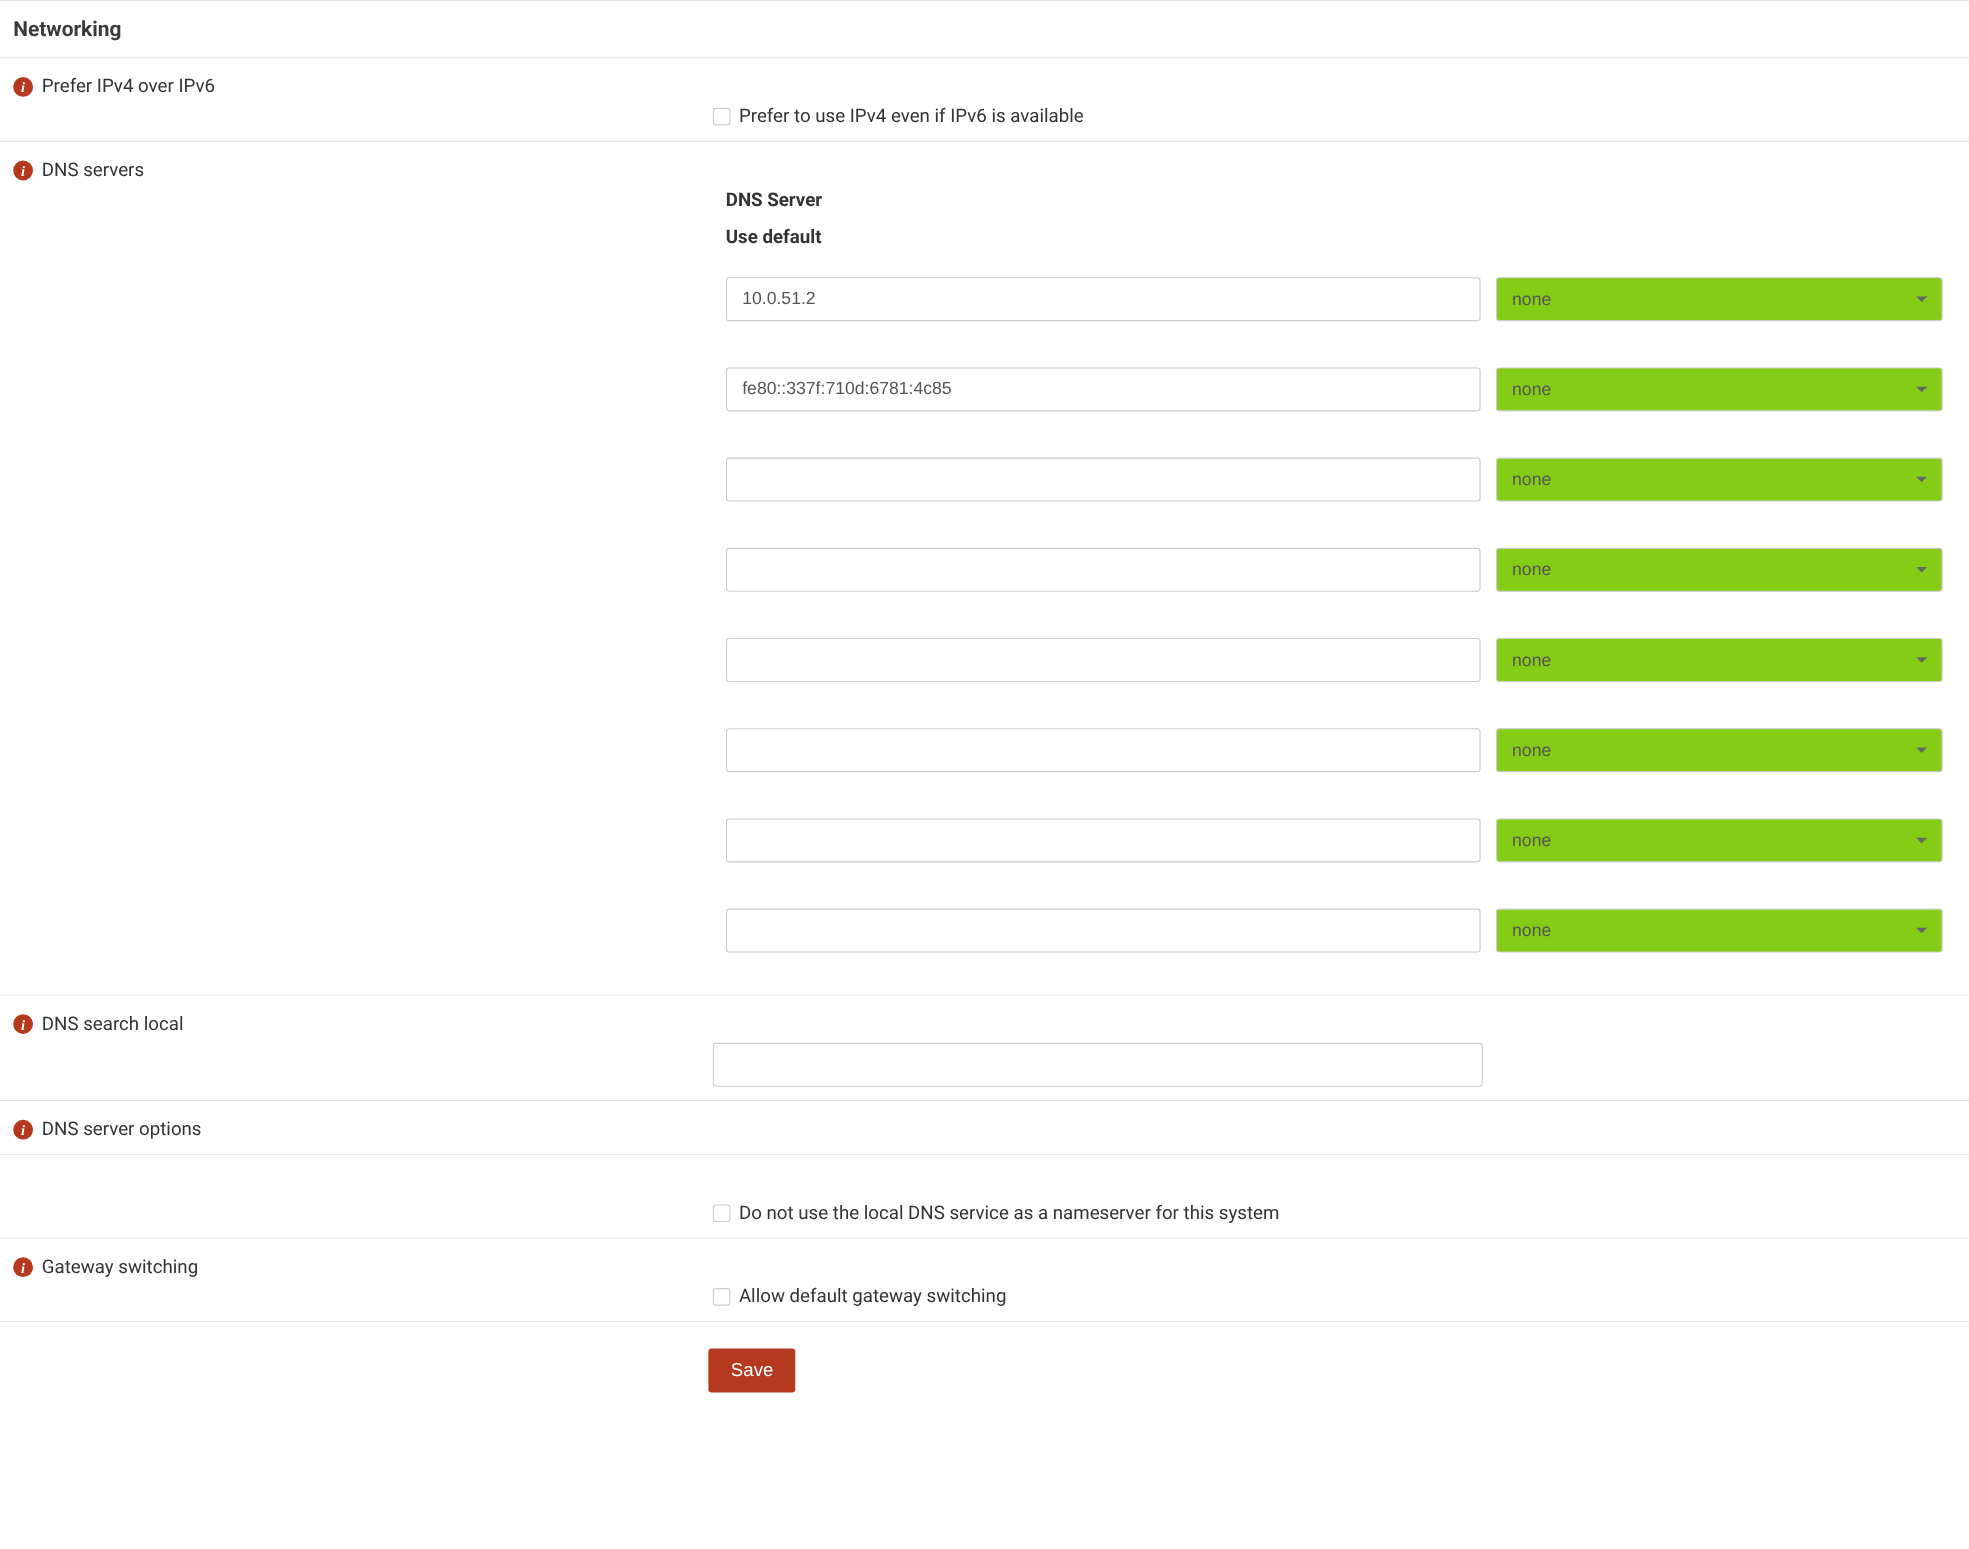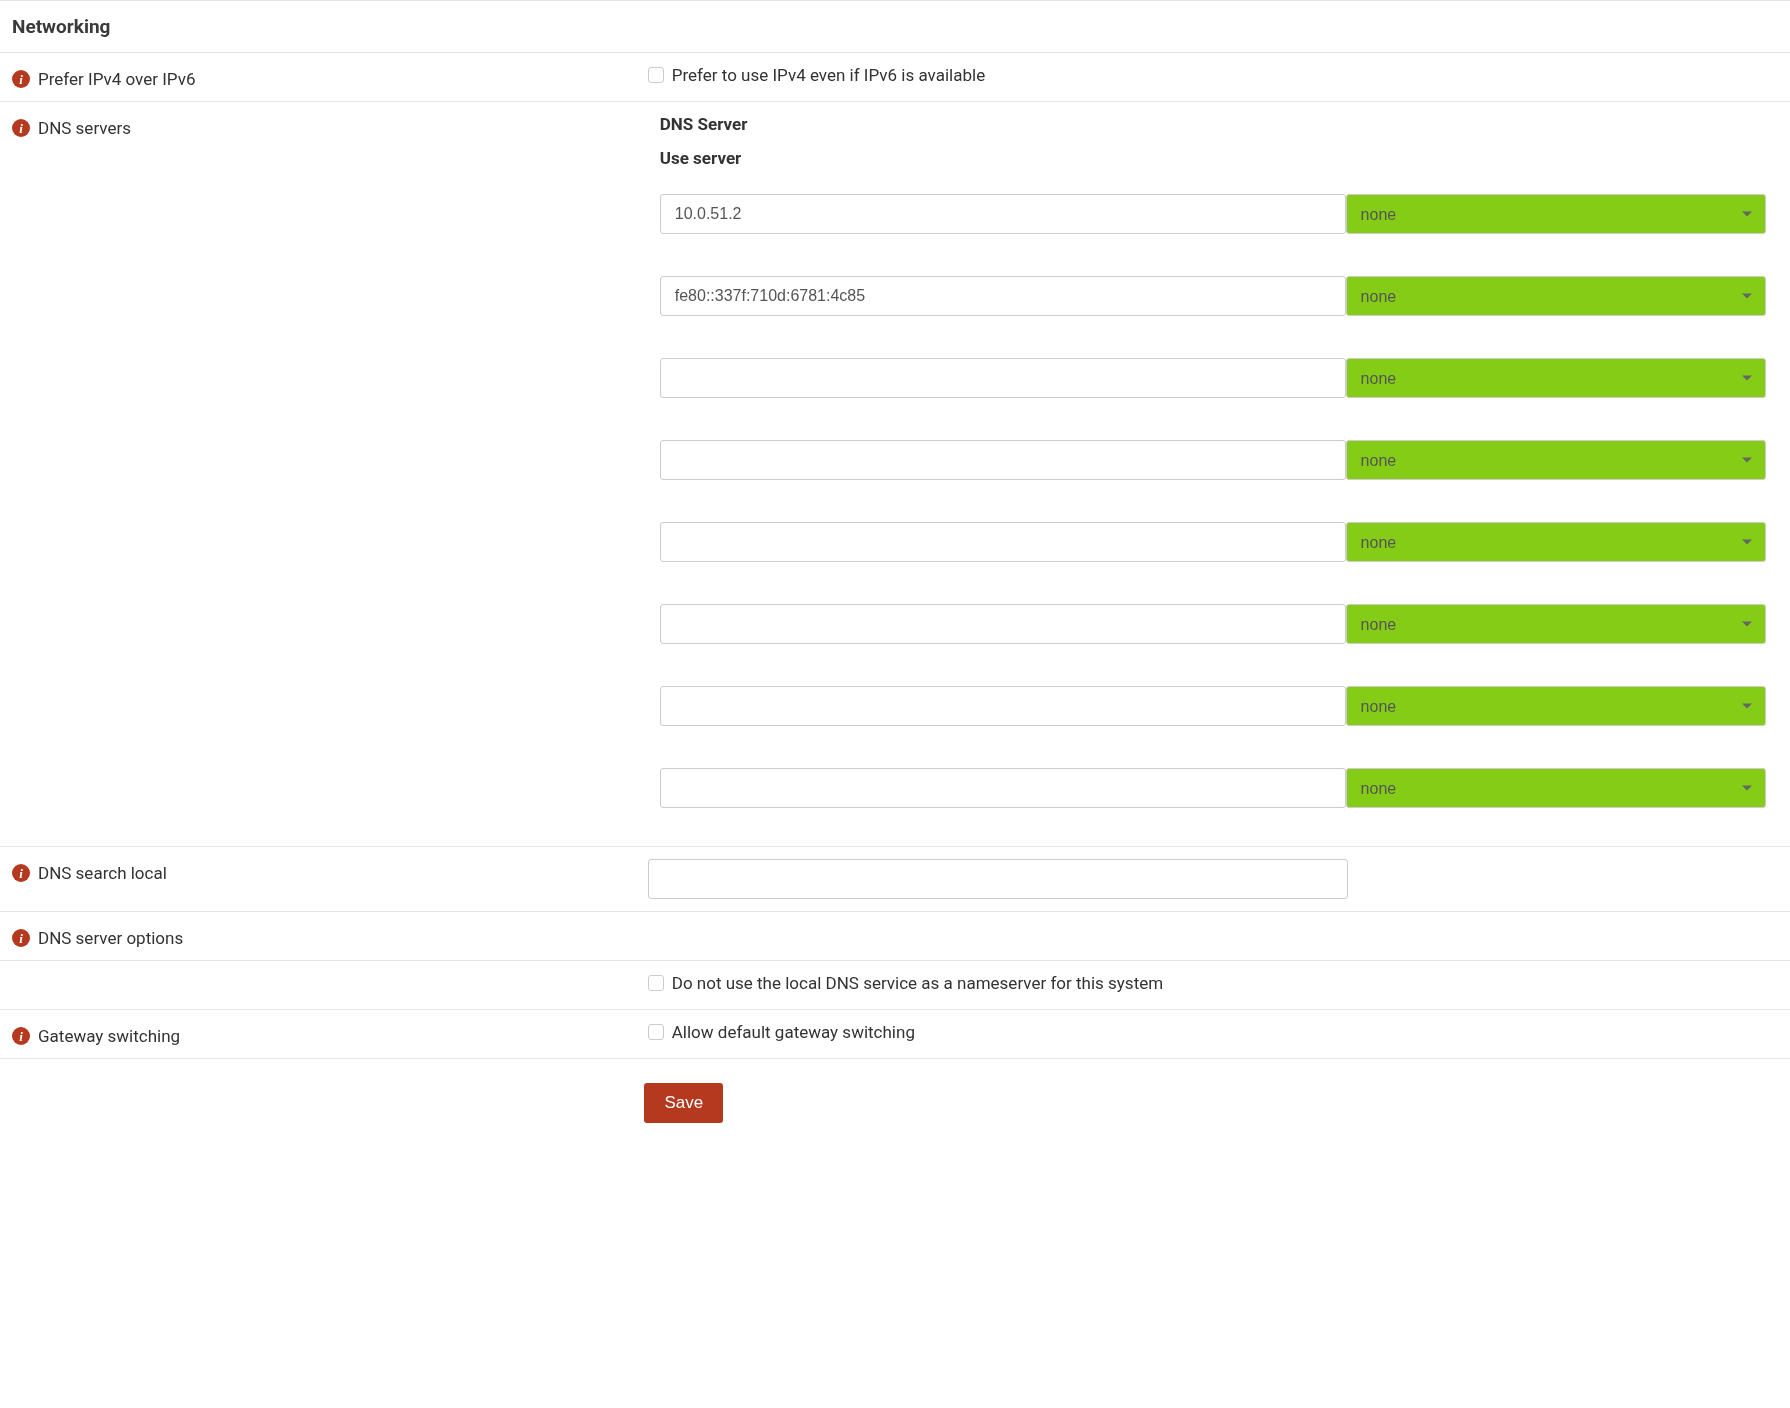--- a/index.html
+++ b/index.html
@@ -25,21 +25,21 @@
     }
     .form-label-col {
       width: 36%;
       display: flex;
       align-items: center;
       gap: 8px;
       padding-top: 4px;
       color: #333;
       font-size: 17px;
     }
-    .form-control-col { width: 64%; }
+    .form-control-col { width: 64%; margin-top: 31px; }
     .info-badge {
       display: inline-flex;
       align-items: center;
       justify-content: center;
       width: 18px;
       height: 18px;
       border-radius: 50%;
       background: #b5391e;
       color: #fff;
       font-family: Georgia, 'Times New Roman', serif;
@@ -70,20 +70,21 @@
       display: flex;
       gap: 14px;
       margin-bottom: 10px;
       padding: 0 12px;
       flex-direction: column;
     }
     .dns-col-server { flex: 0 0 62%; font-weight: 700; font-size: 17px; color: #333; }
     .dns-col-gateway { flex: 1; font-weight: 700; font-size: 17px; color: #333; }
     .dns-row {
       display: flex;
+      gap: 14px;
       margin-bottom: 10px;
       padding: 16px 12px;
     }
     .dns-input {
       flex: 0 0 62%;
       height: 40px;
       padding: 0 14px;
       font-size: 16px;
       border: 1px solid #ccc;
       border-radius: 3px;
@@ -154,21 +155,21 @@
 </div>
 
 <div class="form-row">
   <div class="form-label-col">
     <span class="info-badge">i</span>
     <span>DNS servers</span>
   </div>
   <div class="form-control-col">
     <div class="dns-table-header">
       <div class="dns-col-server">DNS Server</div>
-      <div class="dns-col-gateway">Use server</div>
+      <div class="dns-col-gateway">Use default</div>
     </div>
     <div id="dns-rows-container">
         <div class="dns-row">
           <input type="text" class="dns-input" value="10.0.51.2" style="">
           <div class="dns-select-wrap"><select class="dns-select"><option>none</option></select><span class="select-caret"></span></div>
         </div>
         <div class="dns-row">
           <input type="text" class="dns-input" value="fe80::337f:710d:6781:4c85" style="">
           <div class="dns-select-wrap"><select class="dns-select"><option>none</option></select><span class="select-caret"></span></div>
         </div>

